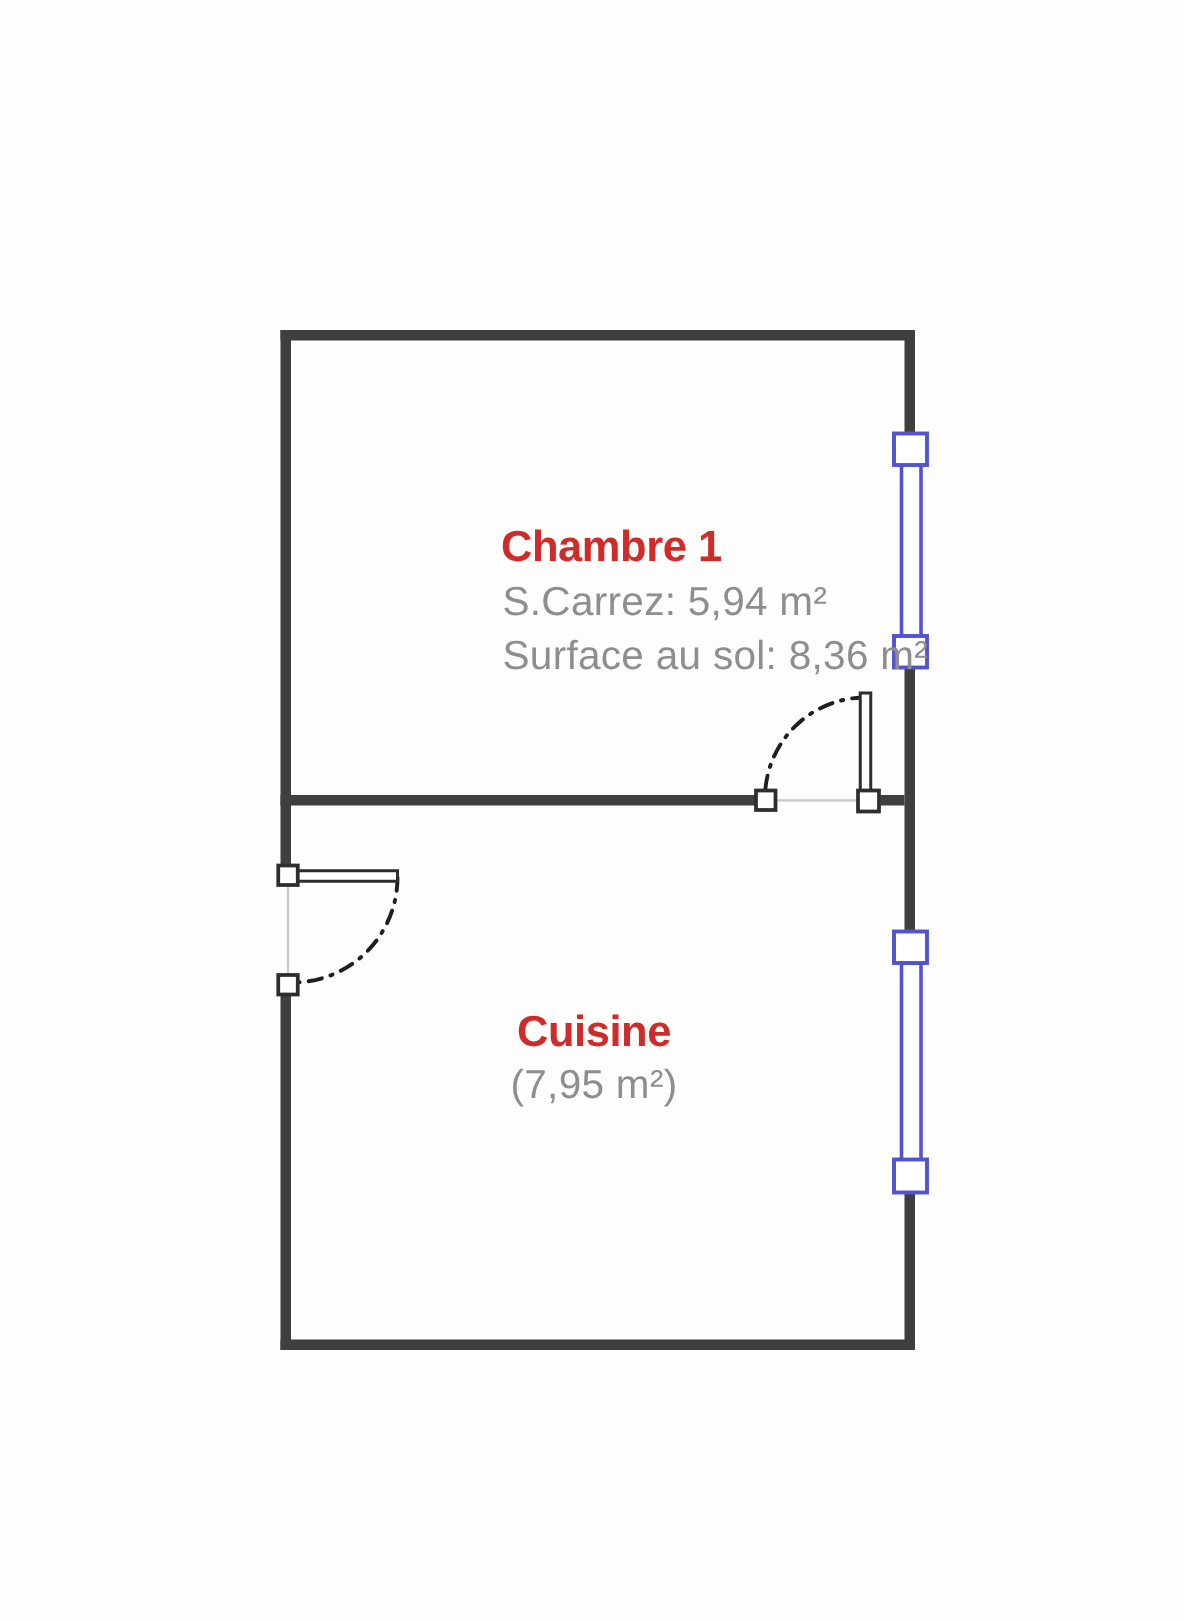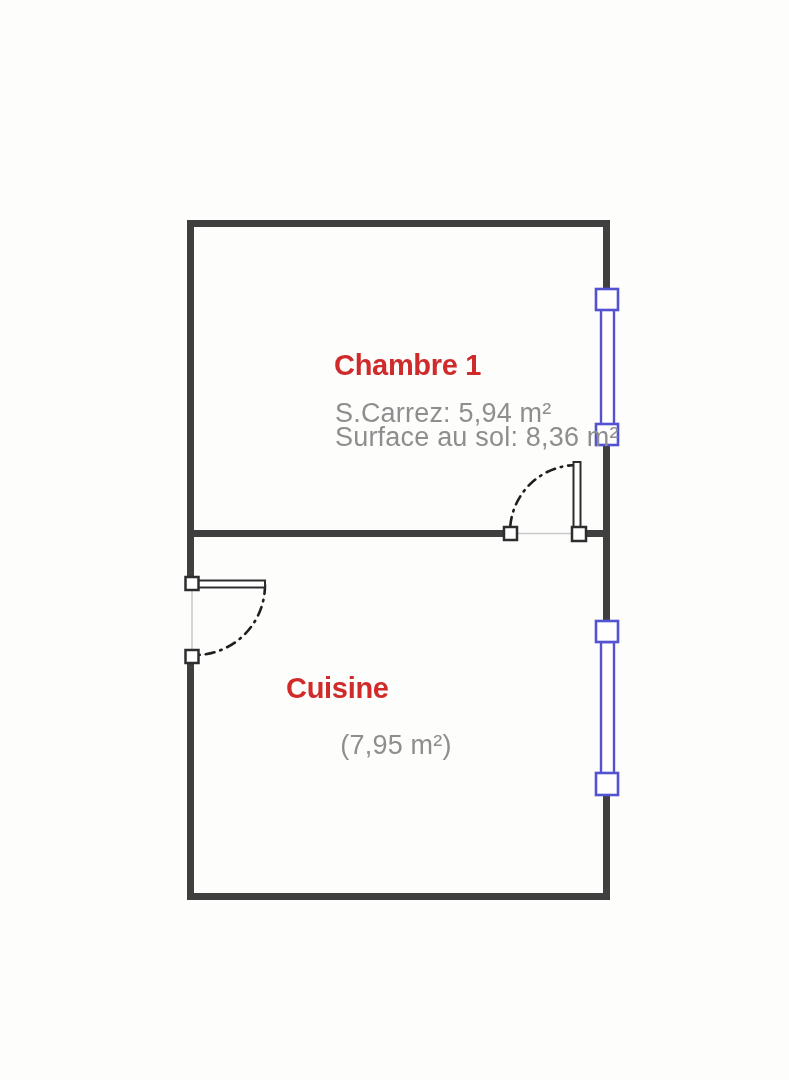--- a/index.html
+++ b/index.html
@@ -19,24 +19,24 @@
     width:789px;height:1055px;
     background:var(--background);
     overflow:hidden;
   }
   .plan-svg{position:absolute;left:0;top:0;z-index:1;}
   .labels{position:absolute;left:0;top:0;width:100%;height:100%;z-index:2;pointer-events:none;}
   .room-label{position:absolute;white-space:nowrap;}
   .room-name{font-size:29px;font-weight:bold;color:var(--room_name);letter-spacing:-0.3px;}
   .room-info{font-size:27px;color:var(--room_info);letter-spacing:0.2px;}
   .chambre-name{left:334px;top:349px;}
-  .chambre-carrez{left:335px;top:386px;margin-top:12px;}
+  .chambre-carrez{left:335px;top:386px;}
   .chambre-surface{left:335px;top:422px;}
-  .cuisine-name{left:286px;top:672px;width:220px;}
-  .cuisine-area{left:286px;top:708px;width:220px;text-align:center;margin-top:22px;}
+  .cuisine-name{left:286px;top:672px;width:220px;text-align:center;}
+  .cuisine-area{left:286px;top:708px;width:220px;text-align:center;}
 
   .wall{fill:var(--wall);stroke:none;}
   .thin{stroke:var(--thin_line);stroke-width:1.5;}
   .door-sq{fill:#ffffff;stroke:var(--door);stroke-width:2.5;}
   .door-leaf{fill:#ffffff;stroke:var(--door);stroke-width:2;}
   .door-arc{fill:none;stroke:var(--arc);stroke-width:2.6;stroke-dasharray:9 6 1.5 6;stroke-linecap:round;}
   .win-tube{fill:#ffffff;stroke:var(--window);stroke-width:2.4;}
   .win-sq{fill:#ffffff;stroke:var(--window);stroke-width:2.6;}
 </style>
 </head>

